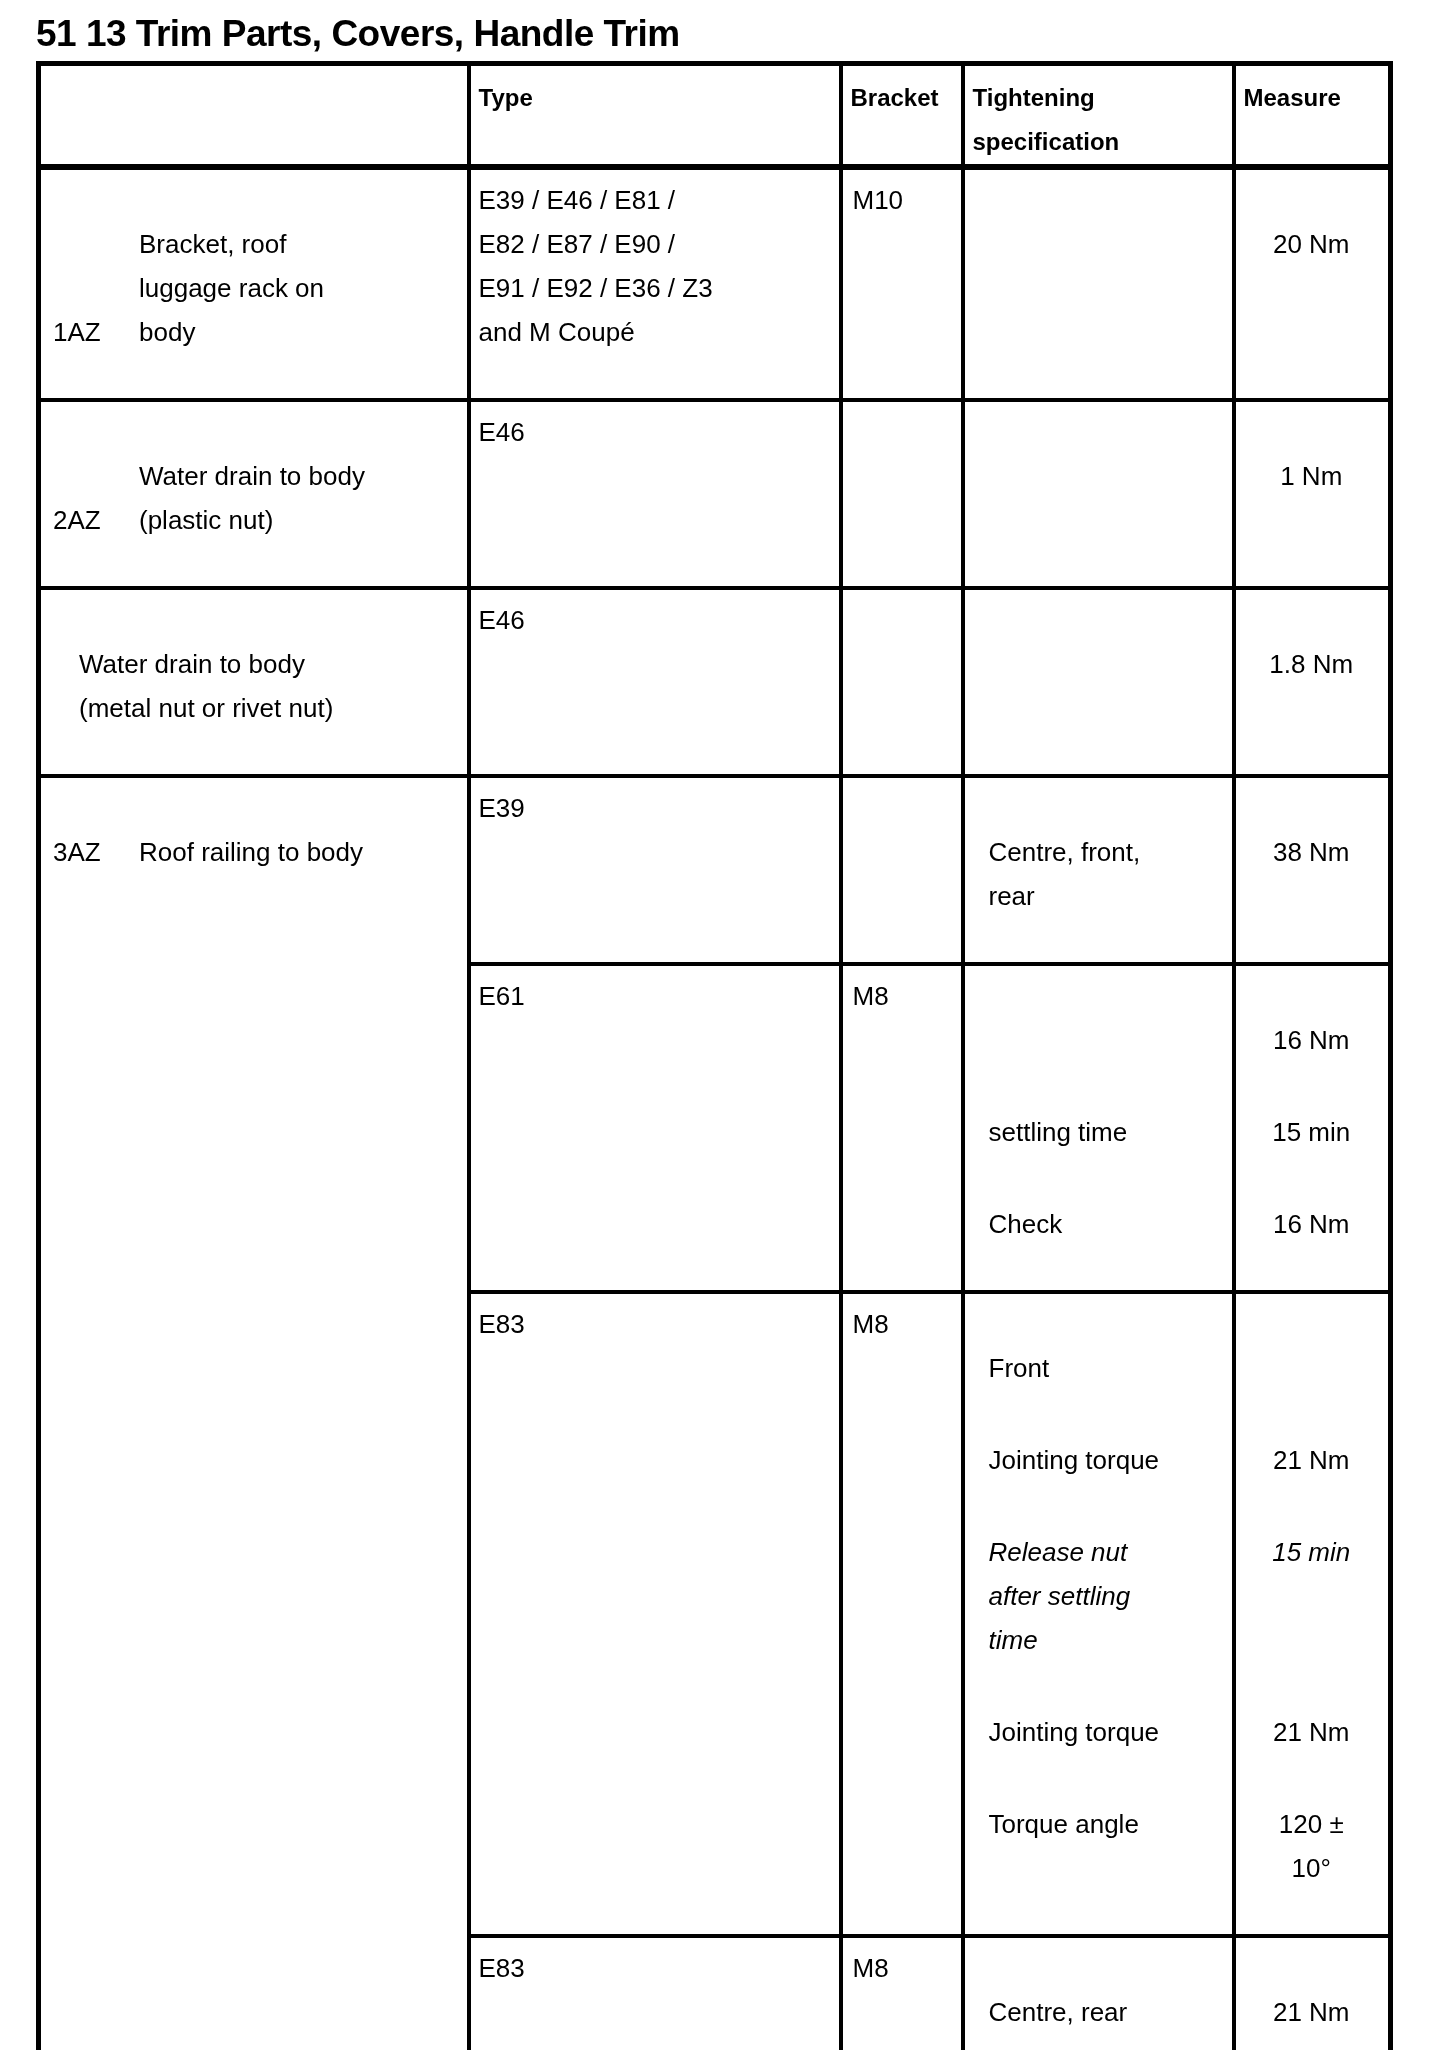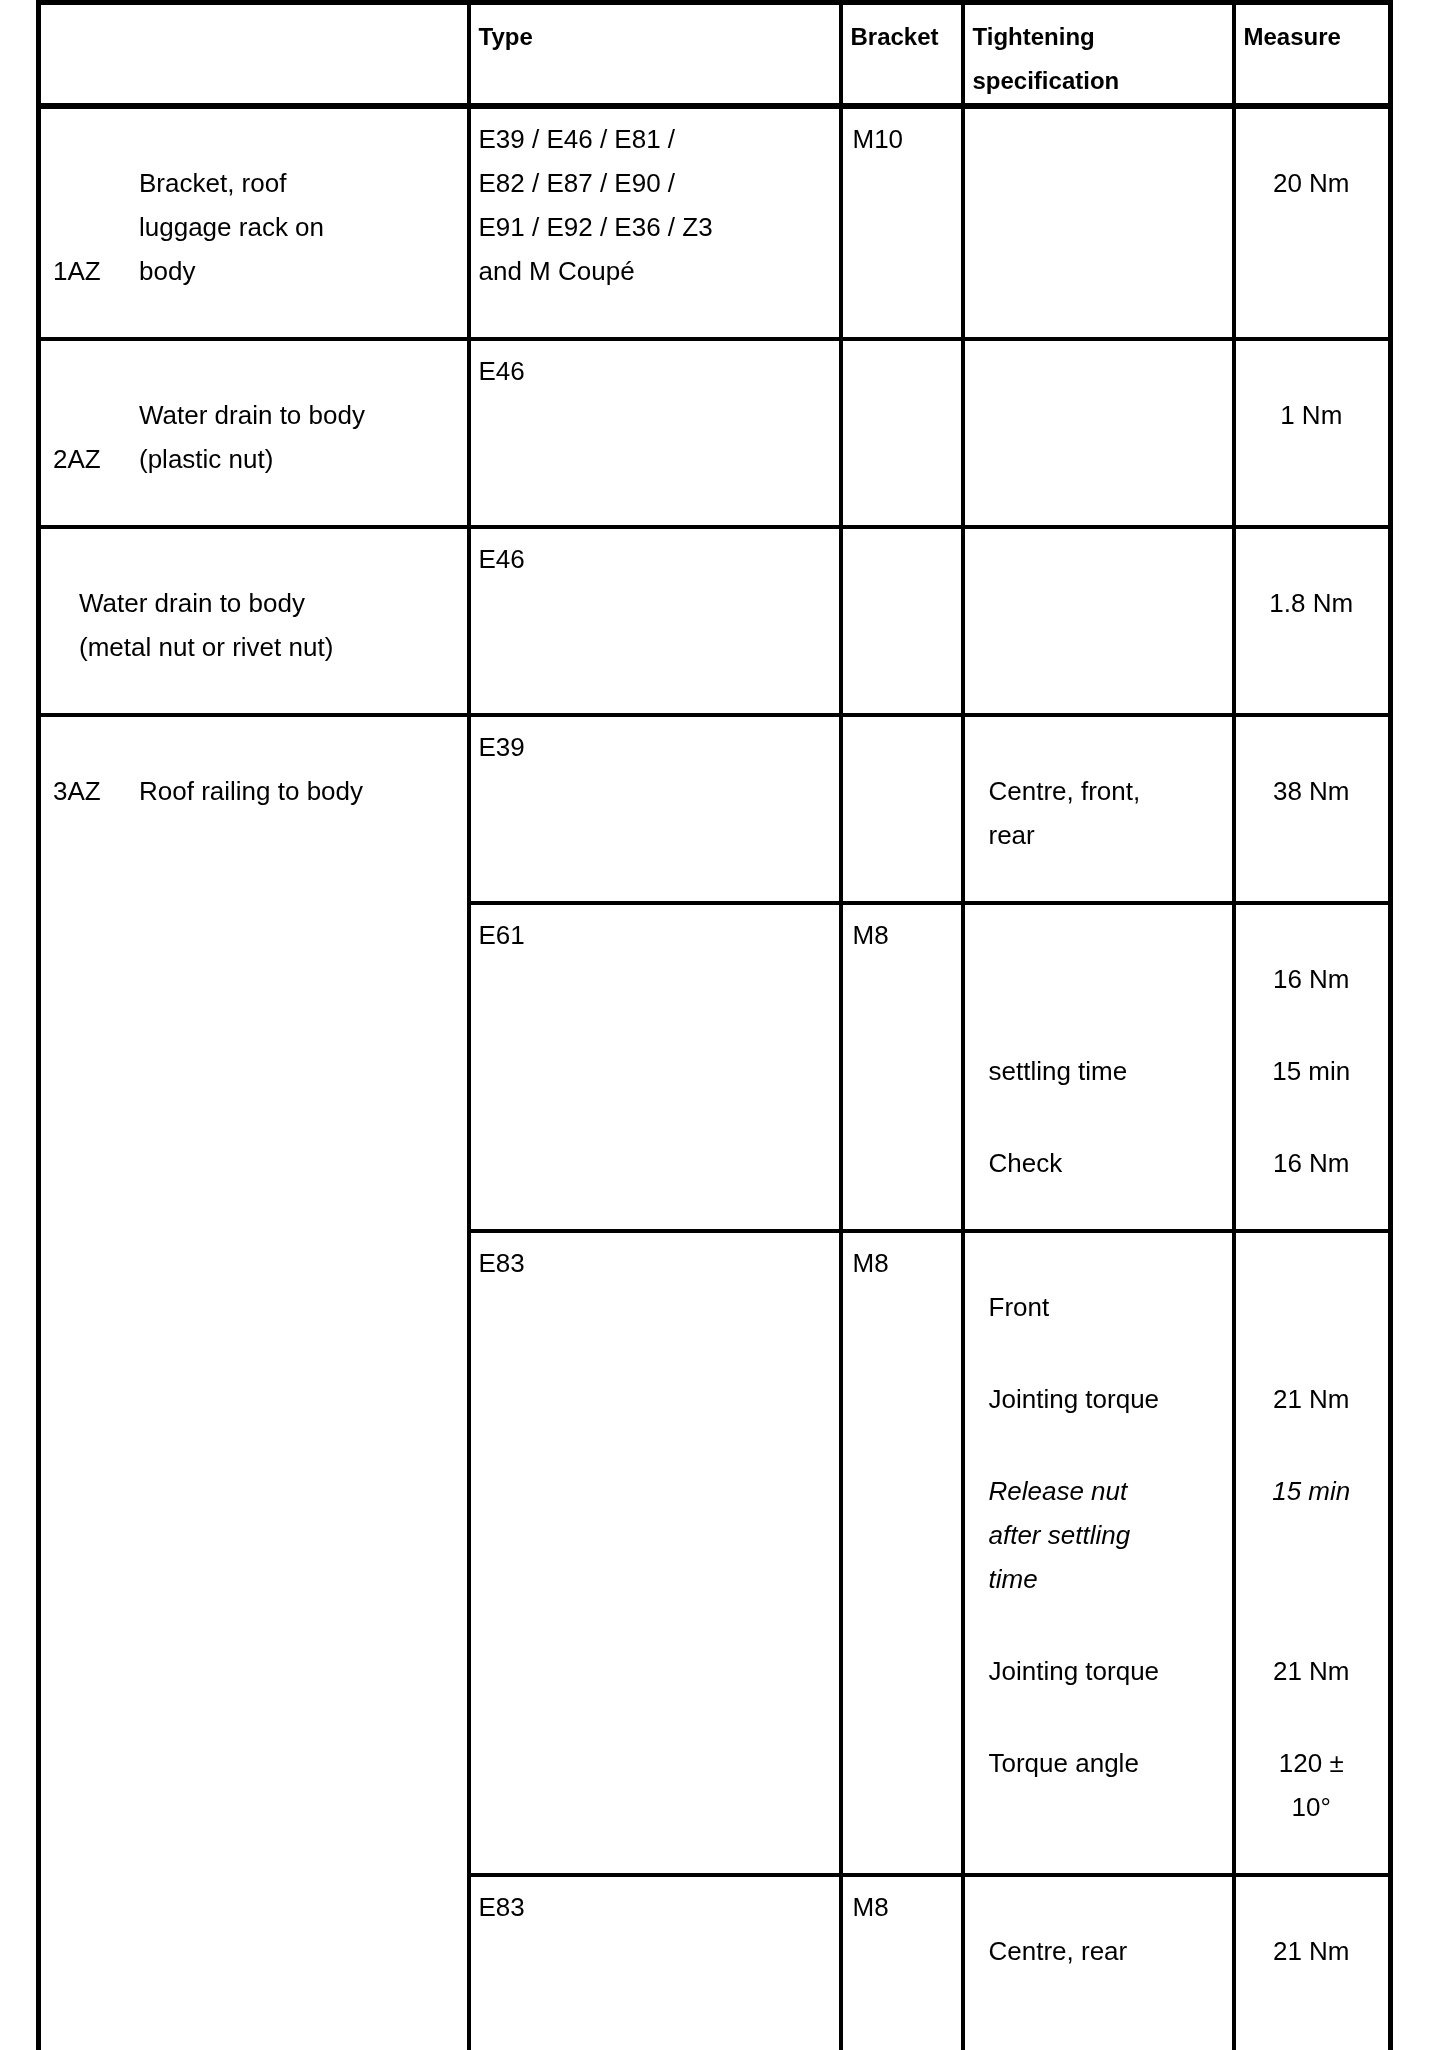--- a/index.html
+++ b/index.html
@@ -68,20 +68,21 @@
   .entry { min-height: 44px; margin-bottom: 4px; white-space: pre-line; }
   .entry:last-child { margin-bottom: 0; }
   .entry.h2 { min-height: 88px; }
   .entry.h3 { min-height: 132px; font-style: italic; }
 </style>
 </head>
 <body>
 
 <div class="page">
 
+  <div class="doc-title">51 13 Trim Parts, Covers, Handle Trim</div>
 
   <table class="spec">
     <colgroup>
       <col class="c-item">
         <col class="c-type">
         <col class="c-thread">
         <col class="c-spec">
         <col class="c-measure">
     </colgroup>
 

